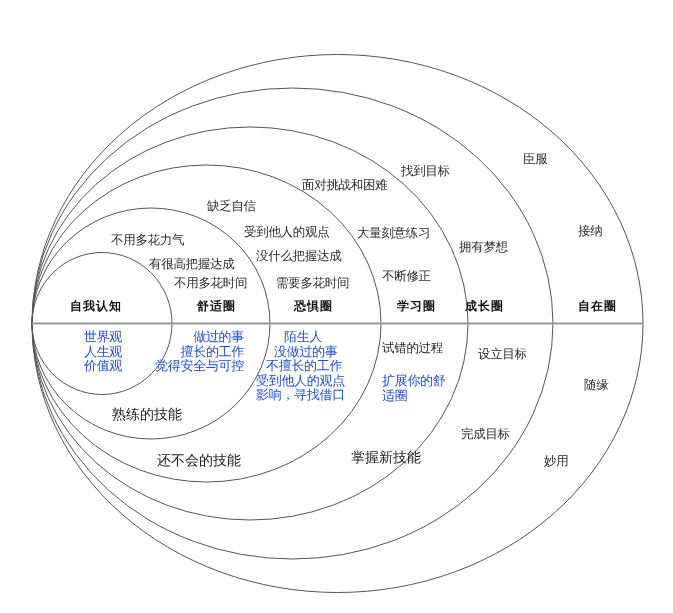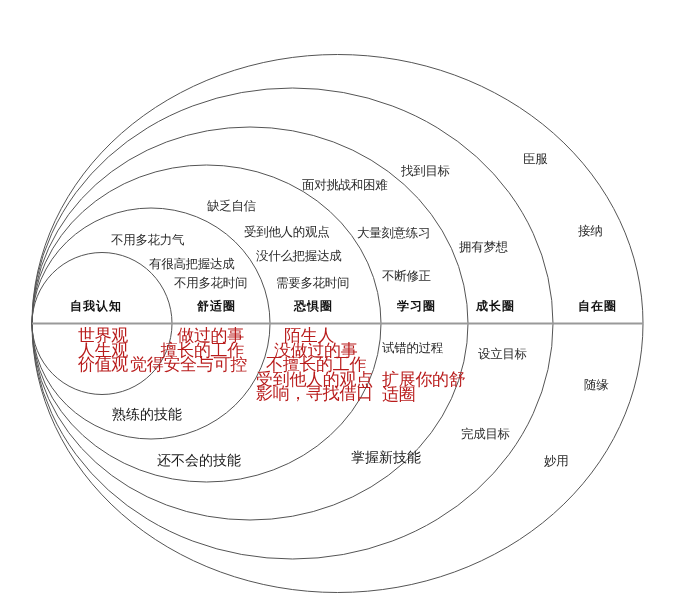--- a/index.html
+++ b/index.html
@@ -2,21 +2,21 @@
 <html><head>
   <meta charset="utf-8">
   <style>
     html, body { margin: 0; padding: 0; background: #ffffff; }
     body { width: 673px; height: 613px; overflow: hidden; position: relative; font-family: "DejaVu Sans", sans-serif; }
     #stage { position: absolute; left: 0; top: 0; width: 673px; height: 613px; }
     svg { position: absolute; left: 0; top: 0; }
     .lbl { position: absolute; white-space: nowrap; color: #2a2a2a; font-family: "DejaVu Serif", serif; font-size: 12.5px; line-height: 14px; letter-spacing: -0.3px; }
     .title { position: absolute; white-space: nowrap; color: #111; font-family: "DejaVu Sans", sans-serif; font-weight: bold; font-size: 12px; line-height: 18px; letter-spacing: 1px; }
     .skill { position: absolute; white-space: nowrap; color: #1a1a1a; font-family: "DejaVu Sans", sans-serif; font-size: 14px; line-height: 16px; }
-    .block { position: absolute; color: #b91c1c; font-family: Liberation Mono, monospace; font-size: 17px; line-height: 14.5px; letter-spacing: -0.3px; }
+    .block { position: absolute; color: #1d4ed8; font-family: Liberation Serif, serif; font-size: 13px; line-height: 14.5px; letter-spacing: -0.3px; }
     .block div { white-space: nowrap; }
     .right { text-align: right; }
     .center { text-align: center; }
   </style>
 </head>
 <body>
 
 <div id="stage">
   <svg width="673" height="613" viewBox="0 0 673 613" id="rings-svg">
 
@@ -26,21 +26,21 @@
       <ellipse cx="250" cy="323.5" rx="218" ry="196.5" fill="none" stroke="#555555" stroke-width="1"></ellipse>
       <ellipse cx="292.5" cy="323.5" rx="260.5" ry="235.5" fill="none" stroke="#555555" stroke-width="1"></ellipse>
       <ellipse cx="337.5" cy="323.5" rx="305.5" ry="269" fill="none" stroke="#555555" stroke-width="1"></ellipse>
       <line id="midline" stroke-width="2" x1="32" x2="643" y1="323.5" y2="323.5" stroke="#999999"></line>
     </svg>
 
   <div class="title" style="left:70px; top:297px;">自我认知</div>
   <div class="title" style="left:197px; top:297px;">舒适圈</div>
   <div class="title" style="left:294px; top:297px;">恐惧圈</div>
   <div class="title" style="left:397px; top:297px;">学习圈</div>
-  <div class="title" style="left:476px; top:297px;">成长圈</div>
+  <div class="title" style="left:465px; top:297px;">成长圈</div>
   <div class="title" style="left:578px; top:297px;">自在圈</div>
 
   <div class="block center" style="left:75px; top:330px; width:56px;">
     <div>世界观</div>
     <div>人生观</div>
     <div>价值观</div>
   </div>
 
   <div class="lbl" style="left:111px; top:233px;">不用多花力气</div>
   <div class="lbl" style="left:149px; top:257px;">有很高把握达成</div>

